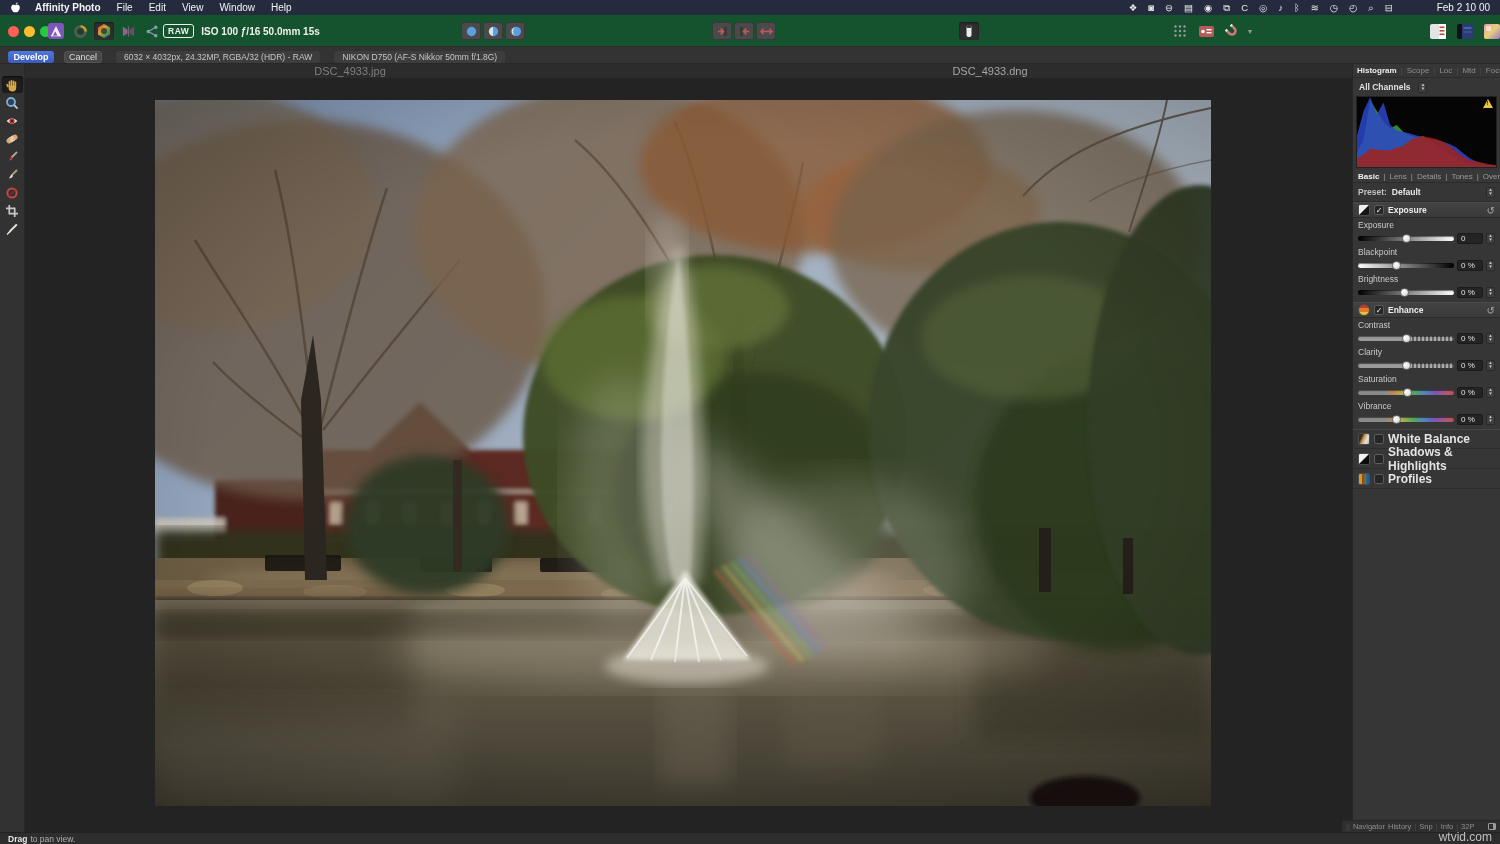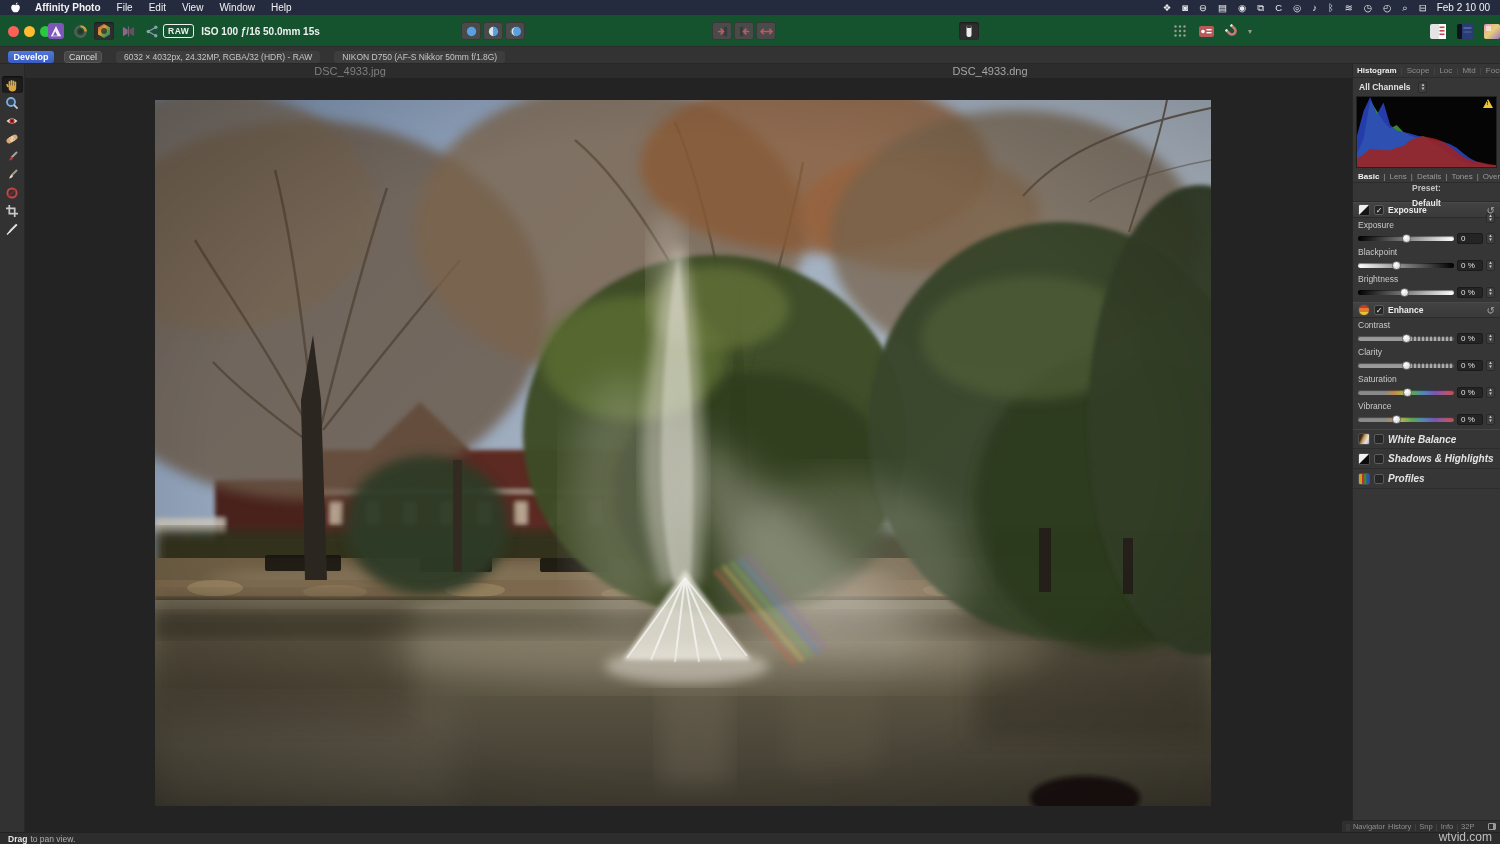--- a/index.html
+++ b/index.html
@@ -7,21 +7,21 @@
     font-family:"Liberation Sans", sans-serif; -webkit-font-smoothing:antialiased; }
 
   
   #menubar { position:absolute; left:0; top:0; width:1500px; height:15px;
     background:#252b3f; display:flex; align-items:center; padding:0 10px;
     color:#f2f2f2; font-size:10px; z-index:40; }
   #menubar .apple { margin-right:14px; display:flex; align-items:center; }
   #menubar .appname { font-weight:bold; margin-right:16px; }
   #menubar .mitem { margin-right:16px; }
   #menubar .statusicons { margin-left:auto; display:flex; align-items:center; gap:11px; font-size:9.5px; color:#eaeaea; }
-  #menubar .clock { margin-left:10px; font-size:10px; }
+  #menubar .clock { font-size:10px;padding-left:44px; }
 
   
   #toolbar { position:absolute; left:0; top:15px; width:1500px; height:32px;
     background:#14532d; border-bottom:1px solid #2d2d2d; z-index:30; }
   .tgroup { position:absolute; top:0; height:32px; display:flex; align-items:center; gap:5px; }
   .light { width:11px; height:11px; border-radius:50%; }
   .tbtn { width:20px; height:18px; border-radius:3px; display:flex; align-items:center; justify-content:center; background:transparent; }
   .tbtn.pressed { background:#2e2e2e; box-shadow:inset 0 1px 2px rgba(0,0,0,.5); }
   .tbtn.raised { background:#4a4a4a; border:1px solid #383838; }
   .rawbadge { border:1.5px solid #f0f0f0; border-radius:3px; color:#f0f0f0;
@@ -73,21 +73,21 @@
     display:flex; flex-direction:column; align-items:center; justify-content:center; line-height:4px; }
   .stepper span { font-size:4.5px; color:#c8c8c8; }
   .rp-hist { height:72px; margin:0 3px 2px 3px; background:#050505; position:relative; border:1px solid #222; }
   .rp-hist svg { display:block; width:100%; height:100%; }
   .warn { position:absolute; right:3px; top:2px; width:0; height:0;
     border-left:5px solid transparent; border-right:5px solid transparent; border-bottom:9px solid #e8c53a; }
   .warn::after { content:"!"; position:absolute; left:-1.5px; top:1px; font-size:6px; font-weight:bold; color:#1a1a1a; }
   .rp-atabs { height:13px; display:flex; align-items:center; padding:0 5px; gap:4px;
     border-bottom:1px solid #2b2b2b; background:#383838; font-size:8px; color:#9a9a9a; white-space:nowrap; }
   .rp-atabs .sel { color:#f2f2f2; font-weight:bold; }
-  .rp-preset { height:19px; display:flex; align-items:center; padding:0 5px; gap:5px; border-bottom:1px solid #2b2b2b;flex-direction:column; }
+  .rp-preset { height:19px; display:flex; align-items:center; padding:0 5px; gap:5px; border-bottom:1px solid #2b2b2b; }
   .rp-preset .plabel { font-weight:bold; color:#c2c2c2; }
   .rp-preset .pvalue { color:#e8e8e8; font-weight:bold; }
   .rp-preset .stepper { margin-left:auto; }
   .sechead { height:16px; display:flex; align-items:center; gap:4px; padding:0 5px;
     background:linear-gradient(180deg,#424242,#3a3a3a); border-top:1px solid #4a4a4a; border-bottom:1px solid #2b2b2b; }
   .sechead .title { font-weight:bold; color:#ececec; font-size:8.5px; }
   .reset { margin-left:auto; color:#a8a8a8; font-size:10px; }
   .mi { width:12px; height:12px; border-radius:2px; border:1px solid #4c4c4c; flex:0 0 auto; }
   .mi.exp { background:linear-gradient(135deg,#f0f0f0 49%,#141414 51%); }
   .mi.enh { border-radius:50%; background:linear-gradient(180deg,#c23b2e 0 34%,#e07b28 34% 67%,#e8c23a 67% 100%); }
@@ -103,21 +103,21 @@
   .track-bw { background:linear-gradient(90deg,#000,#fff); }
   .track-wb { background:linear-gradient(90deg,#fff,#000); }
   .track-checker { background-image:linear-gradient(90deg,#9a9a9a 0 50%,rgba(0,0,0,0) 50%),
     repeating-linear-gradient(90deg,#ababab 0 2px,#636363 2px 4px); }
   .track-rainbow { background:linear-gradient(90deg,#8a8a8a 0 28%,#c08a50 38%,#b0b050 46%,#60a850 56%,#5088b8 68%,#7858b0 80%,#b05878 92%,#c05050 100%); }
   .thumb { position:absolute; top:-2px; width:9px; height:9px; border-radius:50%;
     background:radial-gradient(circle at 35% 30%,#fff,#cfcfcf); border:1px solid #6a6a6a; }
   .vbox { width:26px; height:11px; background:#242424; border:1px solid #1a1a1a; border-radius:2px;
     font-size:8px; color:#e0e0e0; display:flex; align-items:center; padding-left:3px; }
   .collrow { height:20px; display:flex; align-items:center; gap:4px; padding:0 5px; border-bottom:1px solid #2c2c2c; }
-  .collrow .title { font-weight:bold; color:#e4e4e4; font-size:10px;font-style:italic; }
+  .collrow .title { font-weight:bold; color:#e4e4e4; font-size:12px; }
 
   
   #minitabs { position:absolute; right:0; bottom:12px; width:158px; height:12px; background:#2f2f2f;
     display:flex; align-items:center; gap:3px; padding:0 4px; font-size:7.5px; color:#8f8f8f;
     border-top:1px solid #262626; z-index:25; white-space:nowrap; }
   #minitabs .sep { color:#4c4c4c; }
   #statusbar { position:absolute; left:0; bottom:0; width:1500px; height:12px; background:#2d2d2d;
     border-top:1px solid #222; display:flex; align-items:center; padding-left:8px;
     font-size:8.5px; color:#b0b0b0; z-index:25; }
   #statusbar b { color:#e6e6e6; margin-right:3px; }

